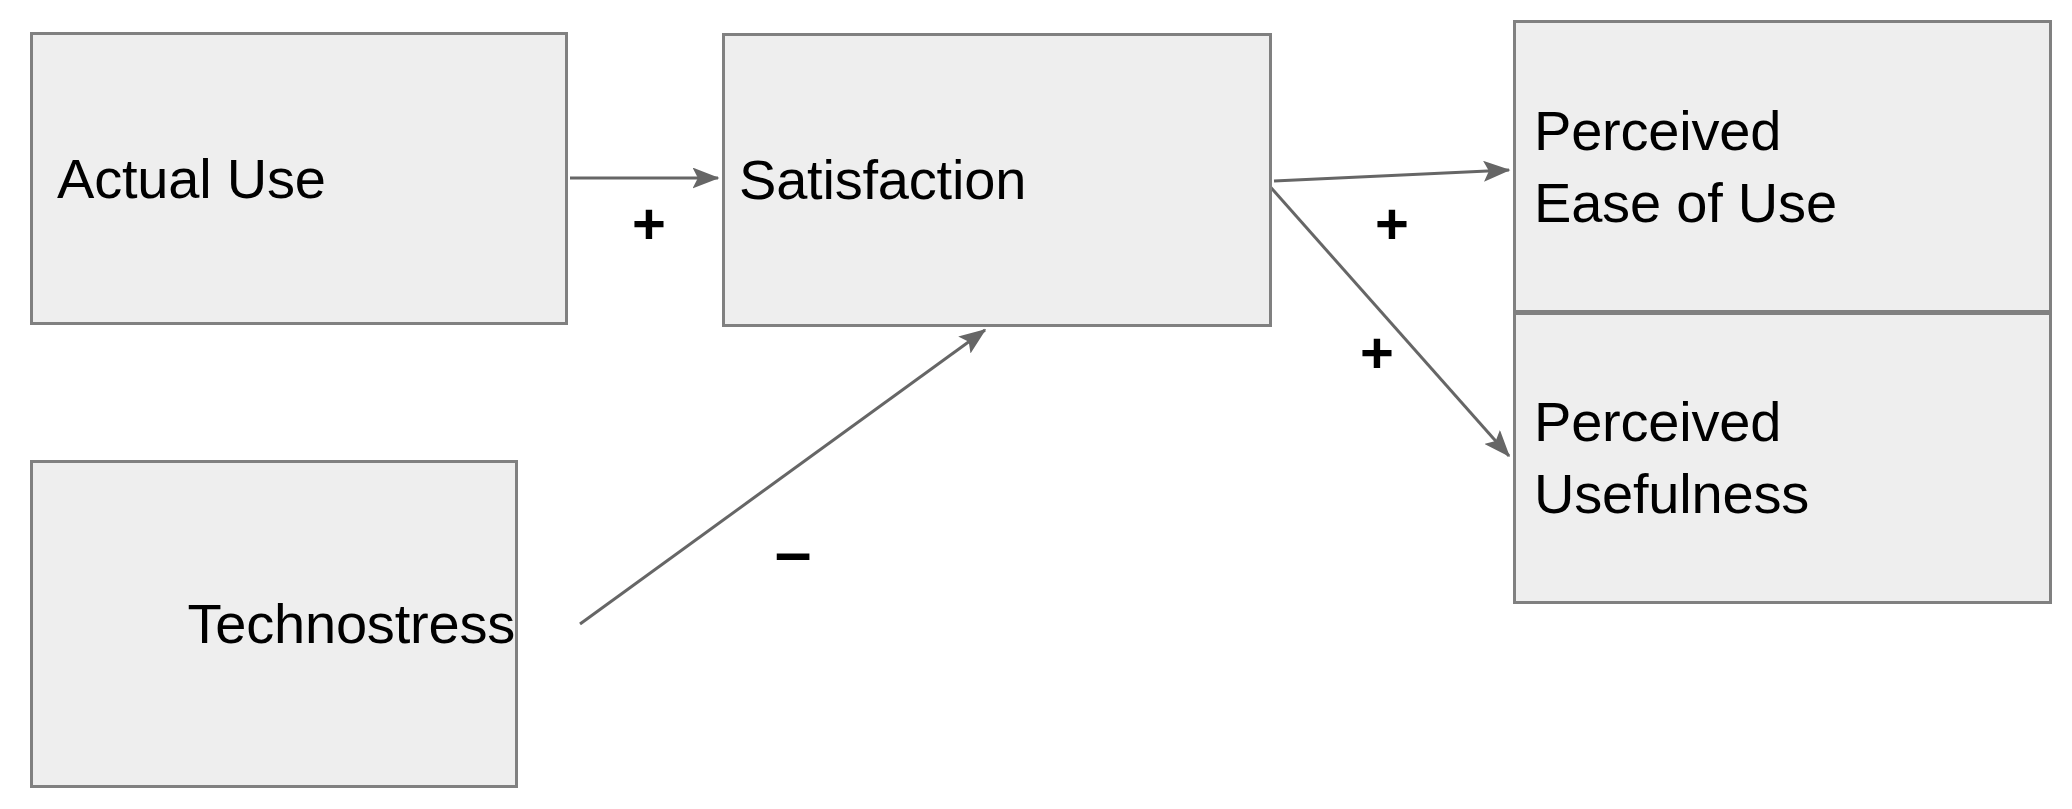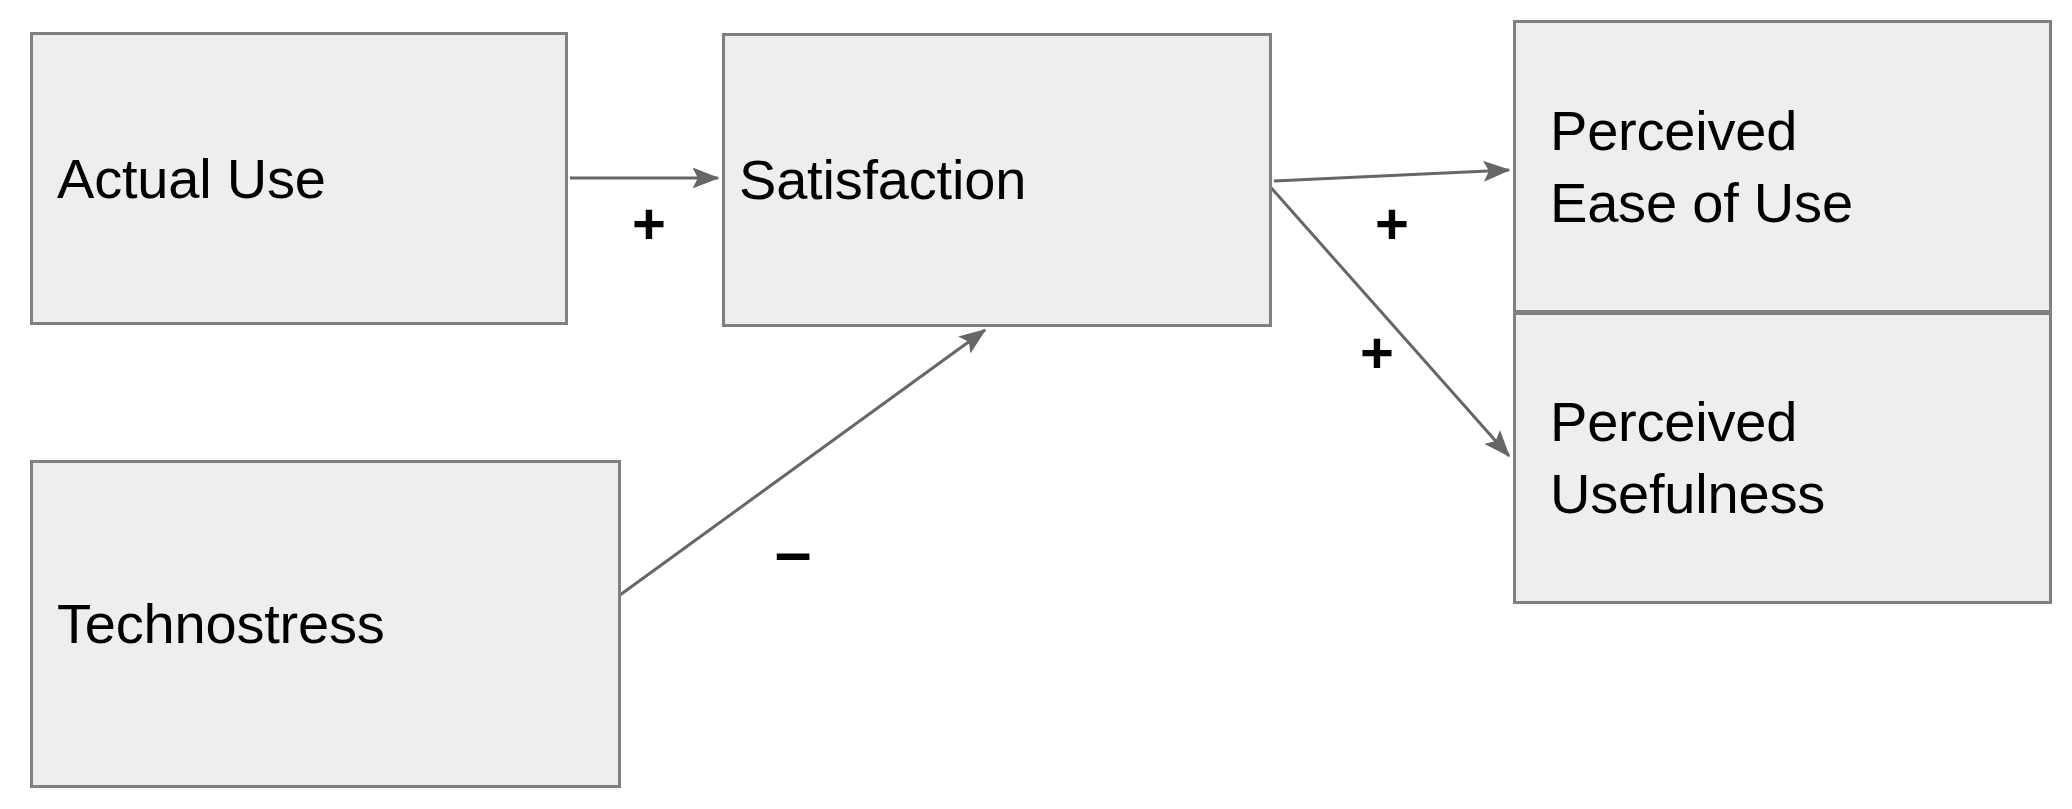--- a/index.html
+++ b/index.html
@@ -29,27 +29,27 @@
   }
   .node .node-label {
     font-size: 56px;
     line-height: 1.28;
     color: #000000;
     padding-left: 24px;
     white-space: pre-line;
     letter-spacing: -0.2px;
   }
   #node-actual-use   { left: 30px;   top: 32px;  width: 538px; height: 293px; }
-  #node-technostress { left: 30px;   top: 460px; width: 591px; height: 328px; }
+  #node-technostress { left: 30px;   top: 460px; width: 488px; height: 328px; justify-content: flex-end; }
   #node-satisfaction { left: 722px;  top: 33px;  width: 550px; height: 294px; }
   #node-peou         { left: 1513px; top: 20px;  width: 539px; height: 293px; }
   #node-pu           { left: 1513px; top: 312px; width: 539px; height: 292px; }
 
   #node-satisfaction .node-label { padding-left: 14px; }
-  #node-peou .node-label, #node-pu .node-label { padding-left: 34px; }
+  #node-peou .node-label, #node-pu .node-label { padding-left: 18px; }
 
   #edges {
     position: absolute;
     left: 0; top: 0;
     width: 2072px;
     height: 809px;
     pointer-events: none;
   }
   .edge-label {
     position: absolute;

